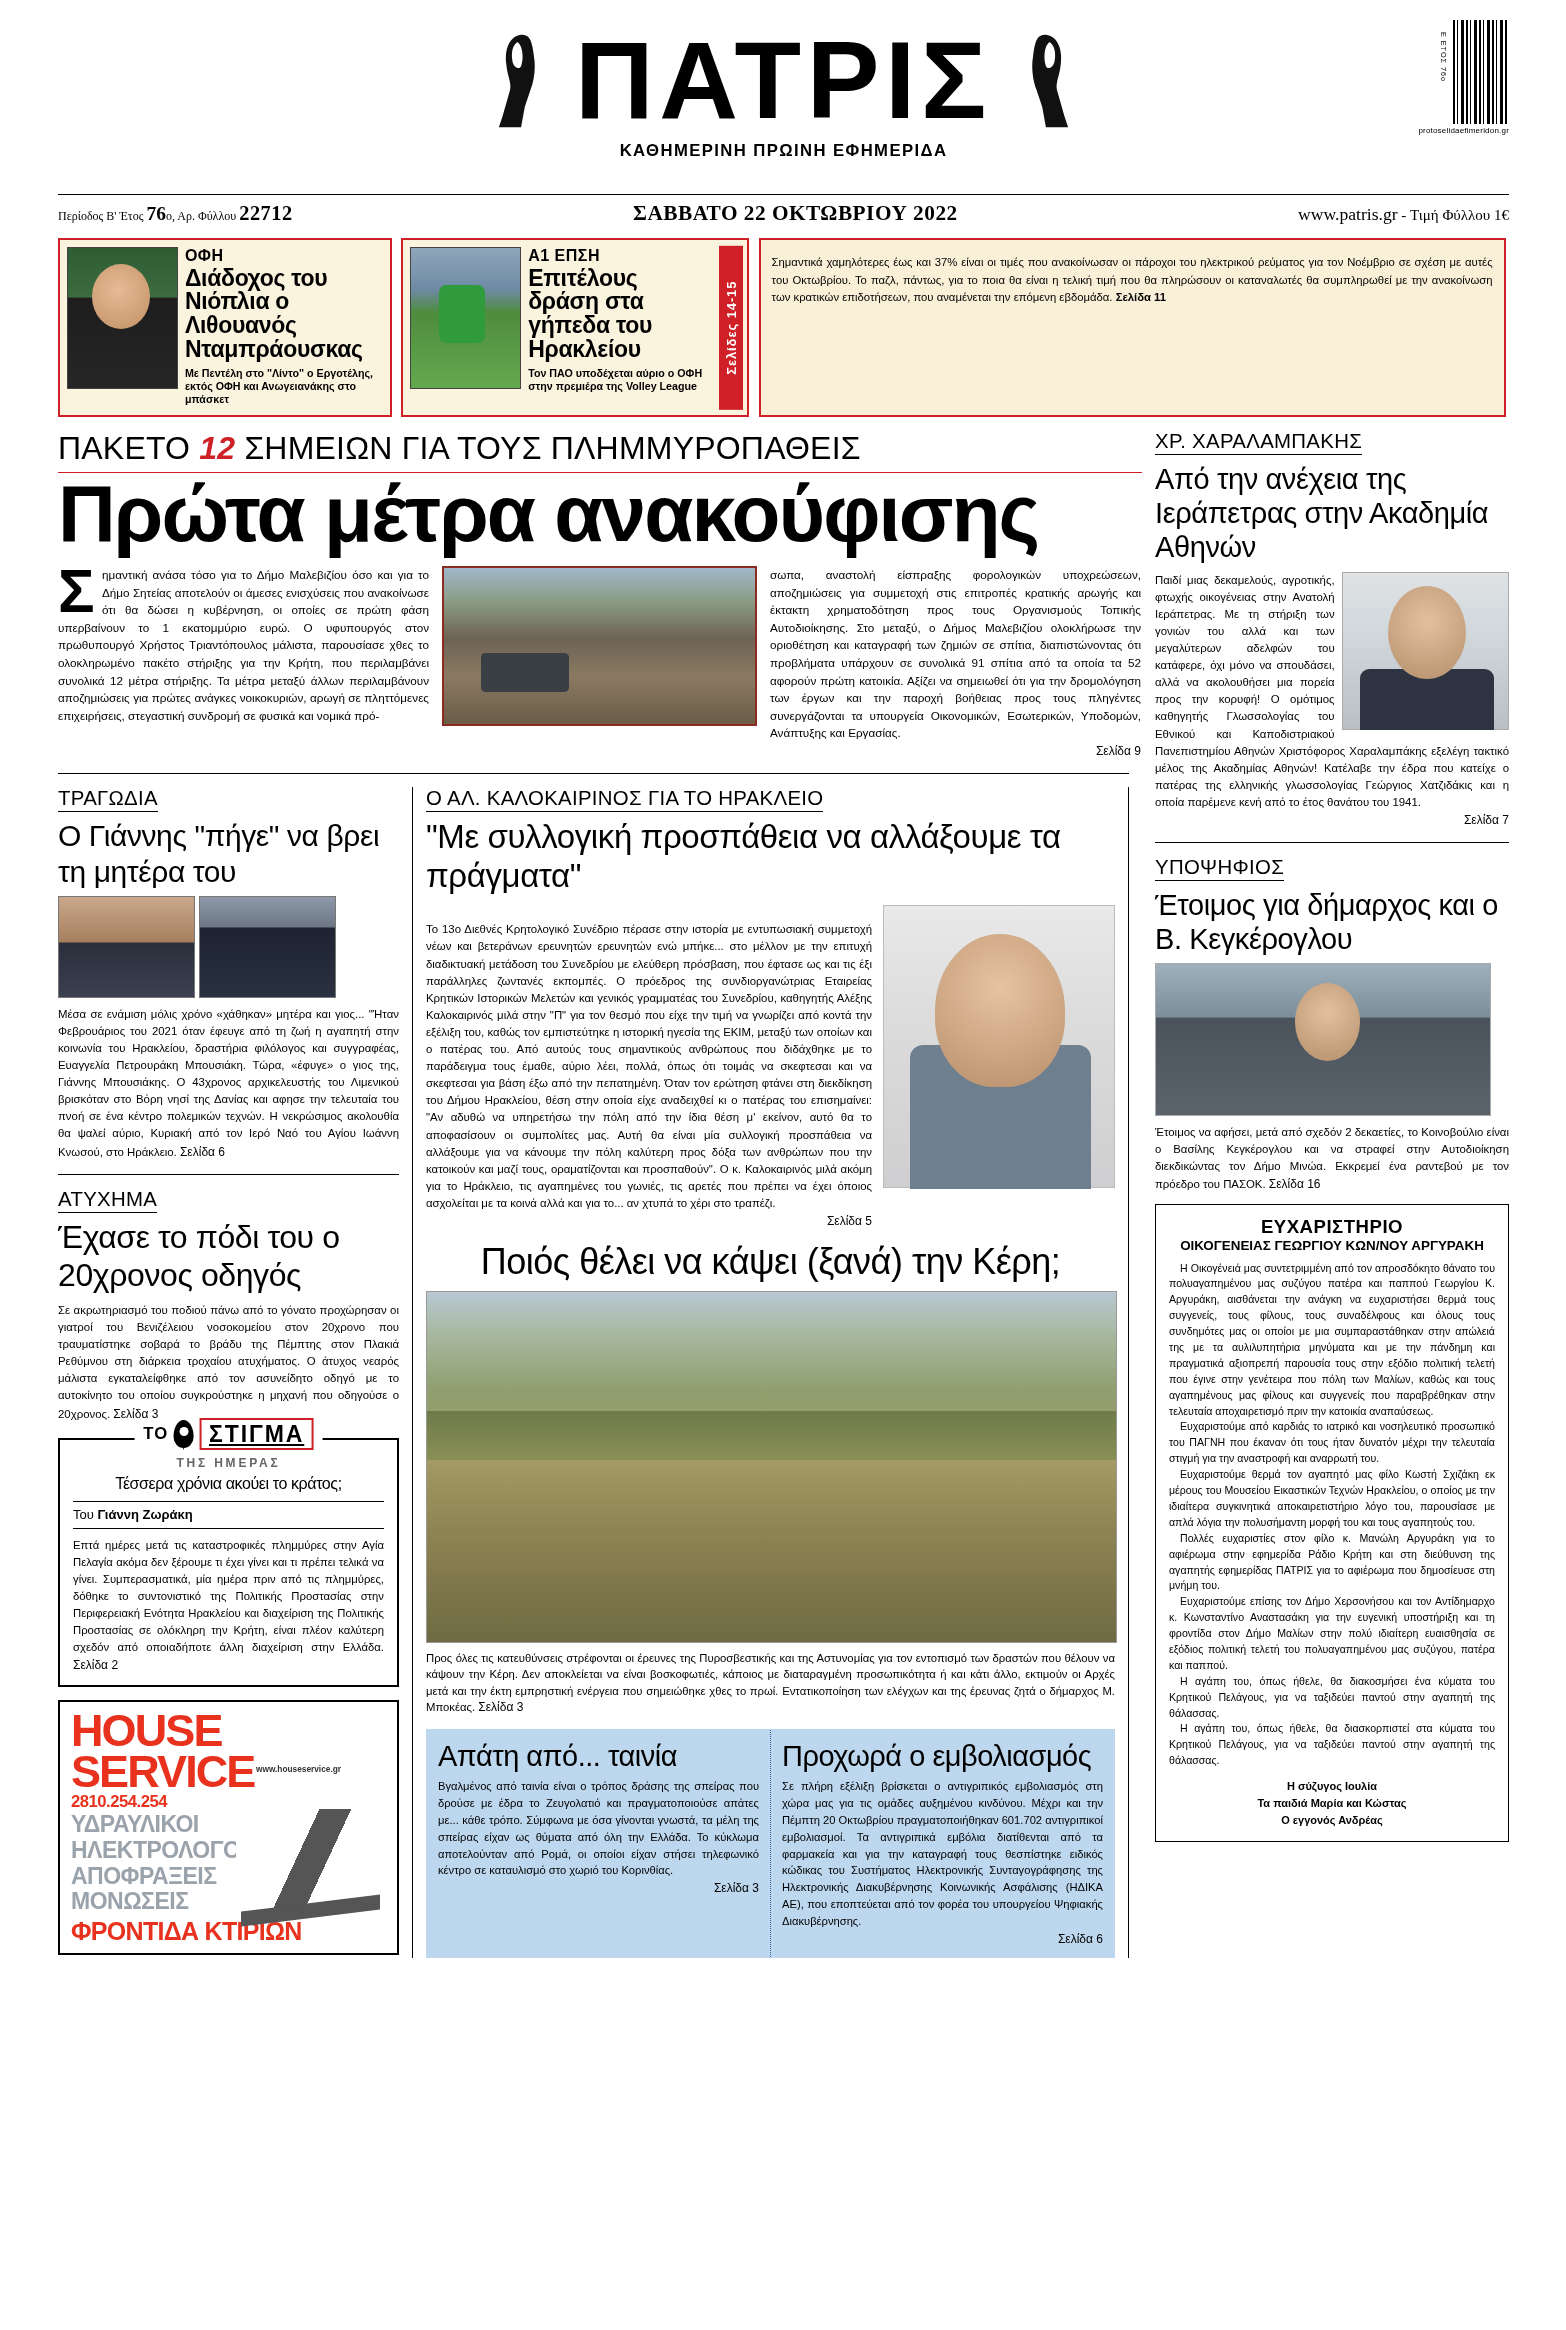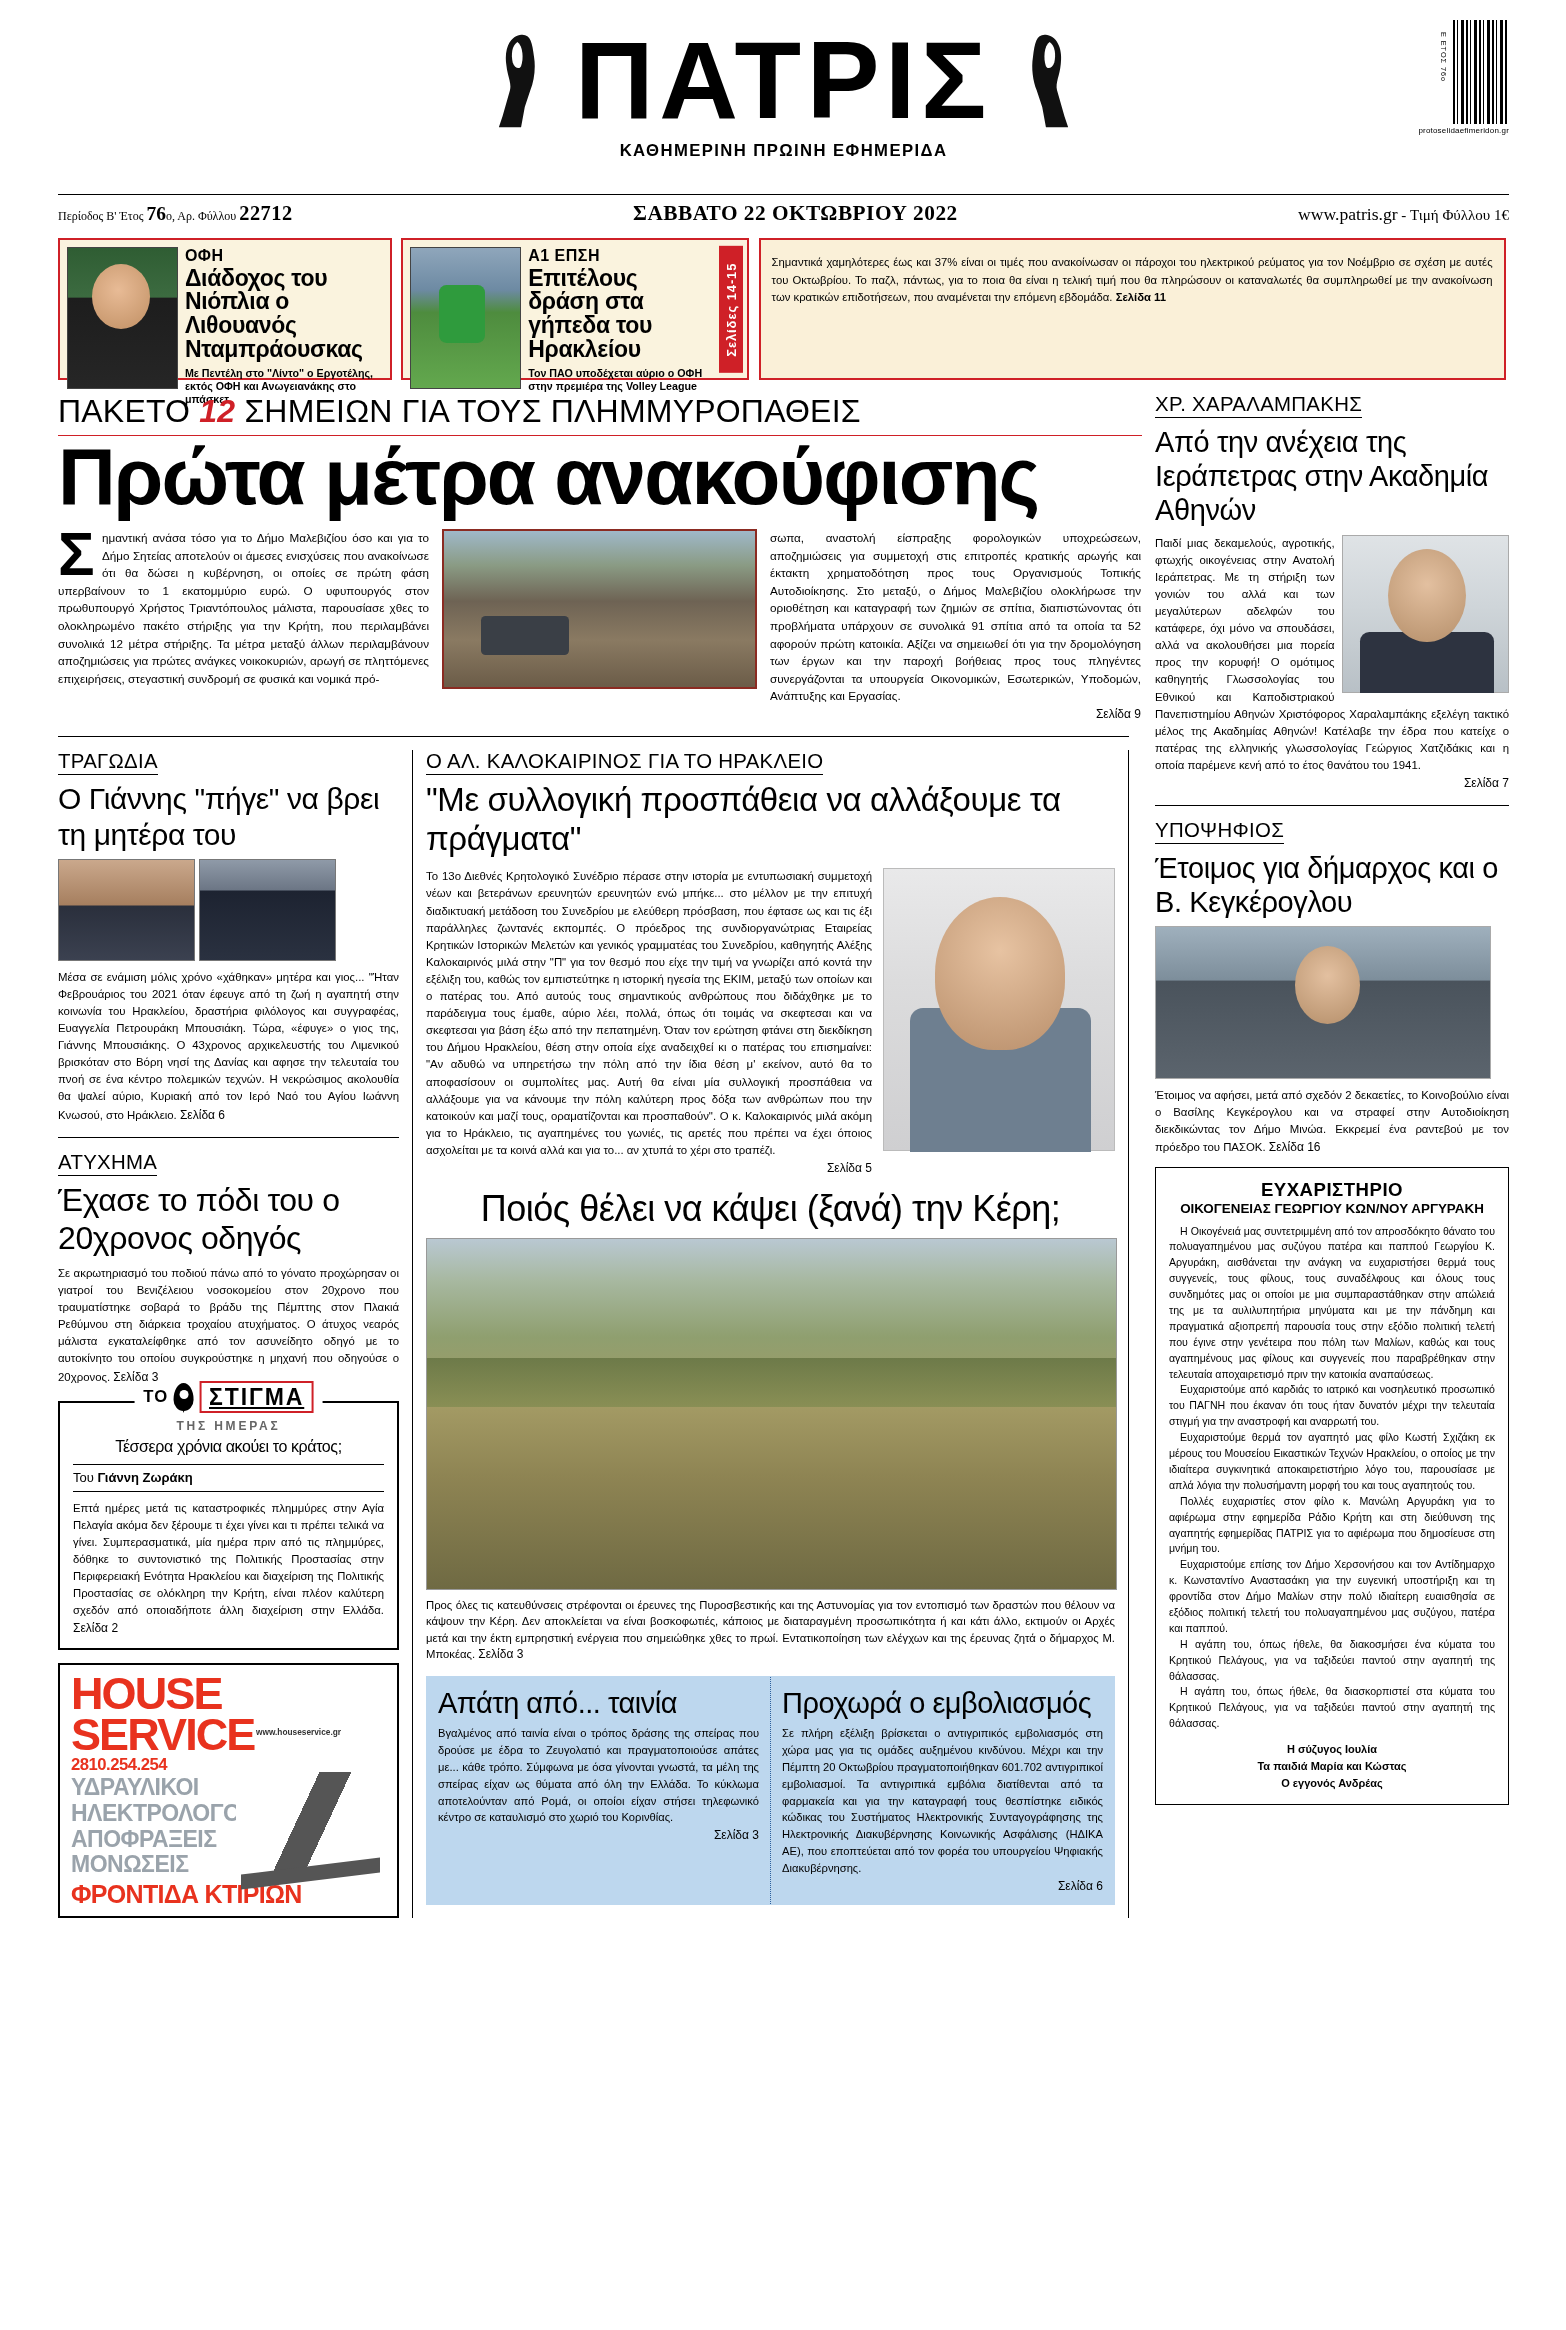--- a/index.html
+++ b/index.html
@@ -38,21 +38,21 @@
   .infobar { display:flex; justify-content:space-between; align-items:baseline;
              font-family:"Liberation Serif", serif; padding:6.5px 0 8.3px; }
   .infobar .left { font-size:12px; }
   .infobar .left .big { font-size:19.5px; font-weight:bold; }
   .infobar .left .fn { font-size:20.4px; font-weight:bold; letter-spacing:0.5px;}
   .infobar .mid { font-family:"Liberation Serif",serif; font-weight:bold; font-size:21.3px; letter-spacing:0.5px; }
   .infobar .right { font-size:15px; }
   .infobar .right .u { font-size:17.6px; }
 
   
-  .promos { display:flex; gap:9.3px; height:142px; margin-top:3.7px; }
+  .promos { display:flex; gap:9.3px; height:179px; margin-top:3.7px; }
   .promo { border:2.8px solid #cf2027; background:#faf3de; padding:6.5px; display:flex; gap:7.4px; }
   .promo.p1 { width:334px; }
   .promo.p2 { width:348px; position:relative; }
   .promo.p3 { width:747px; flex-direction:column; background:#faf0d8; padding:8.3px 11px; }
   .ph { border:1.9px solid #444; flex:0 0 auto; }
   .ph.p1img { width:111px; height:142px;
     background:linear-gradient(180deg,#2f5d33 0%,#3c6b40 35%,#1d1d1d 36%,#262626 100%); position:relative;}
   .ph.p1img:after{content:"";position:absolute;left:24px;top:16.7px;width:58px;height:65px;border-radius:50%;
     background:radial-gradient(circle at 45% 40%,#e8bb96,#c08f63);}
   .ph.p2img { width:111px; height:142px;
@@ -325,21 +325,21 @@
           </div>
 
         </div>
 
         <div class="colC">
 
           <div>
             <div class="sect-kicker">Ο ΑΛ. ΚΑΛΟΚΑΙΡΙΝΟΣ ΓΙΑ ΤΟ ΗΡΑΚΛΕΙΟ</div>
             <div class="sect-title big" style="font-size:33px">"Με συλλογική προσπάθεια να αλλάξουμε τα πράγματα"</div>
             <div class="kalo" style="margin-top:9.3px">
-              <div class="kalo-txt body-s" style="margin-top:0">
+              <div class="kalo-txt body-s" style="margin-top:16px">
                 <span>Το 13ο Διεθνές Κρητολογικό Συνέδριο πέρασε στην ιστορία με εντυπωσιακή συμμετοχή νέων και βετεράνων ερευνητών ερευνητών ενώ μπήκε... στο μέλλον με την επιτυχή διαδικτυακή μετάδοση του Συνεδρίου με ελεύθερη πρόσβαση, που έφτασε ως και τις έξι παράλληλες ζωντανές εκπομπές. Ο πρόεδρος της συνδιοργανώτριας Εταιρείας Κρητικών Ιστορικών Μελετών και γενικός γραμματέας του Συνεδρίου, καθηγητής Αλέξης Καλοκαιρινός μιλά στην "Π" για τον θεσμό που είχε την τιμή να γνωρίζει από κοντά την εξέλιξη του, καθώς τον εμπιστεύτηκε η ιστορική ηγεσία της ΕΚΙΜ, μεταξύ των οποίων και ο πατέρας του. Από αυτούς τους σημαντικούς ανθρώπους που διδάχθηκε με το παράδειγμα τους έμαθε, αύριο λέει, πολλά, όπως ότι τοιμάς να σκεφτεσαι και να σκεφτεσαι για βάση έξω από την πεπατημένη. Όταν τον ερώτηση φτάνει στη διεκδίκηση του Δήμου Ηρακλείου, θέση στην οποία είχε αναδειχθεί κι ο πατέρας του επισημαίνει: "Αν αδυθώ να υπηρετήσω την πόλη από την ίδια θέση μ' εκείνον, αυτό θα το αποφασίσουν οι συμπολίτες μας. Αυτή θα είναι μία συλλογική προσπάθεια να αλλάξουμε για να κάνουμε την πόλη καλύτερη προς δόξα των ανθρώπων που την κατοικούν και μαζί τους, οραματίζονται και προσπαθούν". Ο κ. Καλοκαιρινός μιλά ακόμη για το Ηράκλειο, τις αγαπημένες του γωνιές, τις αρετές που πρέπει να έχει όποιος ασχολείται με τα κοινά αλλά και για το... αν χτυπά το χέρι στο τραπέζι.</span>
                 <b class="pg pg-r">Σελίδα 5</b>
               </div>
               <div class="kaloimg"></div>
             </div>
           </div>
 
           <div class="center-big-title">Ποιός θέλει να κάψει (ξανά) την Κέρη;</div>
           <div class="kerimg"></div>
           <div class="caption2">

